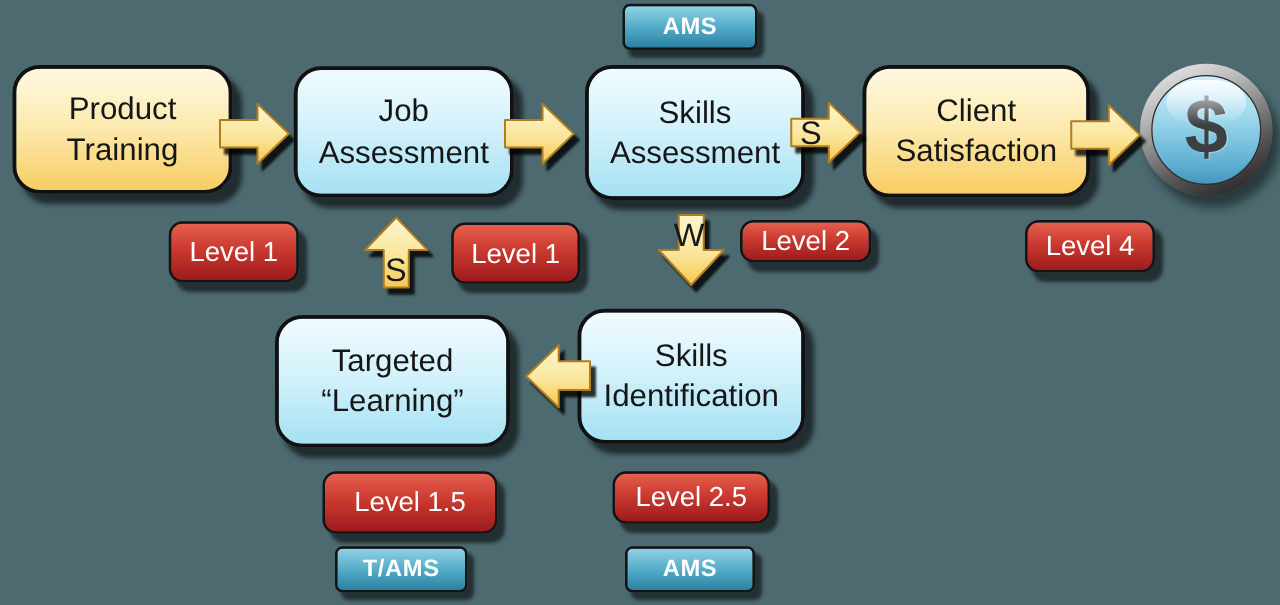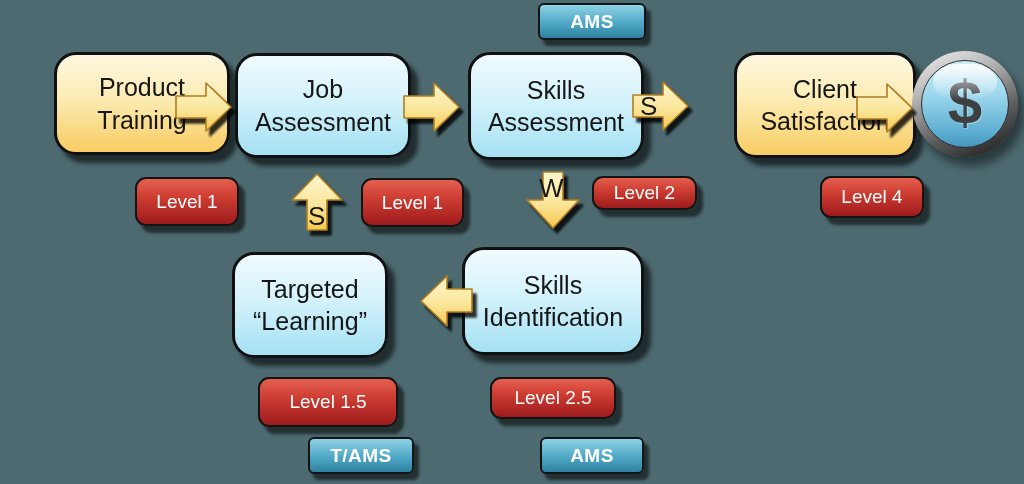--- a/index.html
+++ b/index.html
@@ -20,45 +20,45 @@
     border:3px solid #111;
     border-radius:22px;
     display:flex;align-items:center;justify-content:center;
     text-align:center;
     font-size:25px;line-height:1.3;color:#161616;
     box-shadow:7px 8px 4px rgba(0,0,0,.58);
     z-index:2;
     box-sizing:border-box;
   }
   .node .node-label{white-space:pre-line;}
-  .node.yellow{background:linear-gradient(180deg,#FEF8E0 0%,#FCEBB2 45%,#F8CD62 100%);margin-left:44px;}
+  .node.yellow{background:linear-gradient(180deg,#FEF8E0 0%,#FCEBB2 45%,#F8CD62 100%);}
   .node.blue{background:linear-gradient(180deg,#F0FBFF 0%,#D4F2FB 45%,#A5E1F3 100%);}
 
   
   .level-badge{
     position:absolute;
     background:linear-gradient(180deg,#E4604F 0%,#CE3D32 40%,#9D1B1D 100%);
     border:2px solid #141414;
     border-radius:11px;
-    color:#fff;font-size:19px;
+    color:#fff;font-size:22px;
     display:flex;align-items:center;justify-content:center;
     box-shadow:6px 7px 3px rgba(0,0,0,.55);
     z-index:3;box-sizing:border-box;
   }
 
   
   .tag-badge{
     position:absolute;
     background:linear-gradient(180deg,#8FD2E5 0%,#4FA8C6 55%,#2D80A0 100%);
     border:2px solid #141414;
     border-radius:6px;
     color:#fff;font-size:19px;font-weight:bold;letter-spacing:.5px;
     display:flex;align-items:center;justify-content:center;
     box-shadow:5px 6px 3px rgba(0,0,0,.55);
-    z-index:3;box-sizing:border-box;margin-left:40px;
+    z-index:3;box-sizing:border-box;
   }
 
   
   .arrow{
     position:absolute;
     filter:drop-shadow(4px 5px 1px rgba(0,0,0,.8));
     z-index:5;overflow:visible;
   }
   .arrow polygon{
     fill:url(#arrowGrad);
@@ -126,21 +126,21 @@
   <div class="node blue" style="left:468px;top:52px;width:176px;height:108px">
     <span class="node-label">Skills
 Assessment</span>
   </div>
 
   <div class="node yellow" style="left:690px;top:52px;width:182px;height:106px">
     <span class="node-label">Client
 Satisfaction</span>
   </div>
 
-  <div class="node blue" style="left:232px;top:252px;width:156px;height:106px">
+  <div class="node blue" style="left:220px;top:252px;width:188px;height:106px">
     <span class="node-label">Targeted
 “Learning”</span>
   </div>
 
   <div class="node blue" style="left:462px;top:247px;width:182px;height:108px">
     <span class="node-label">Skills
 Identification</span>
   </div>
 
   <svg class="arrow" style="left:176px;top:81px" width="56" height="52" viewBox="0 0 56 52">

